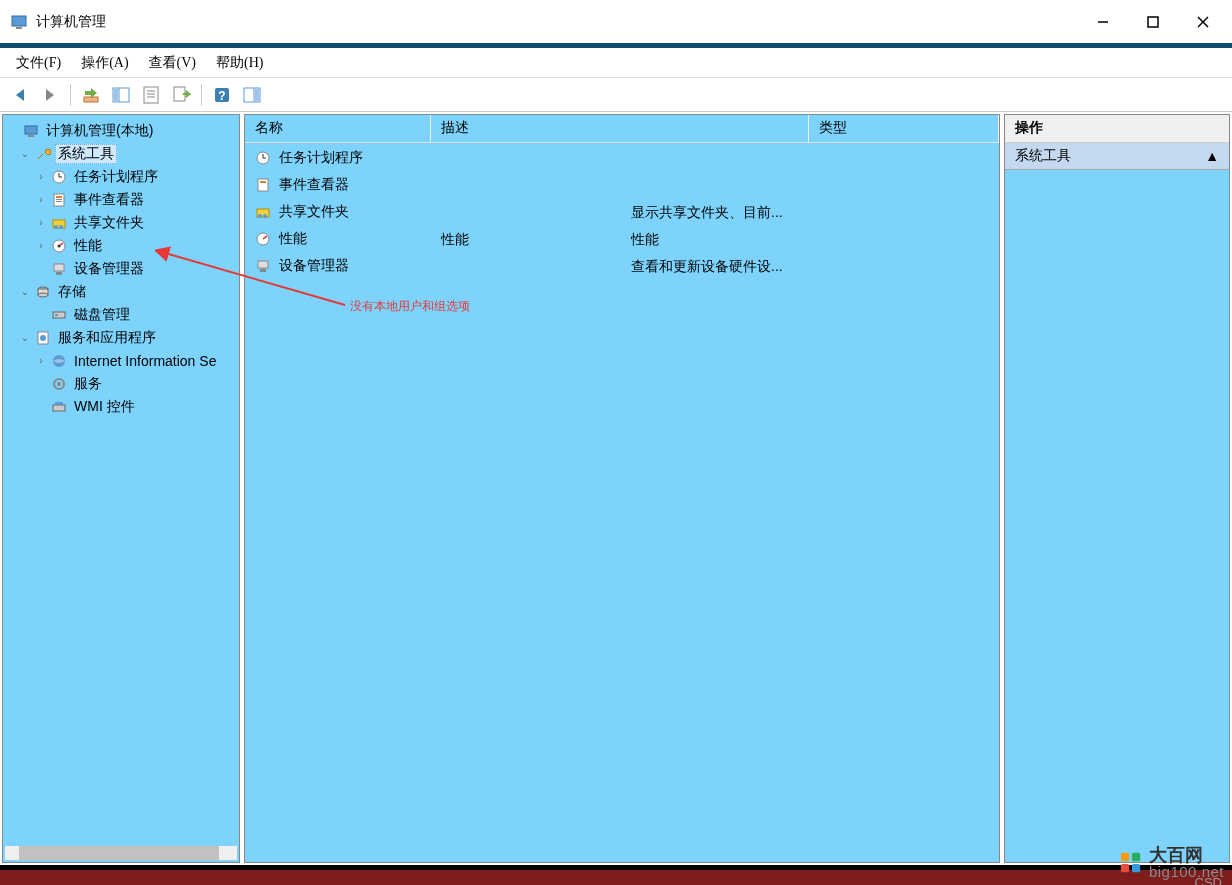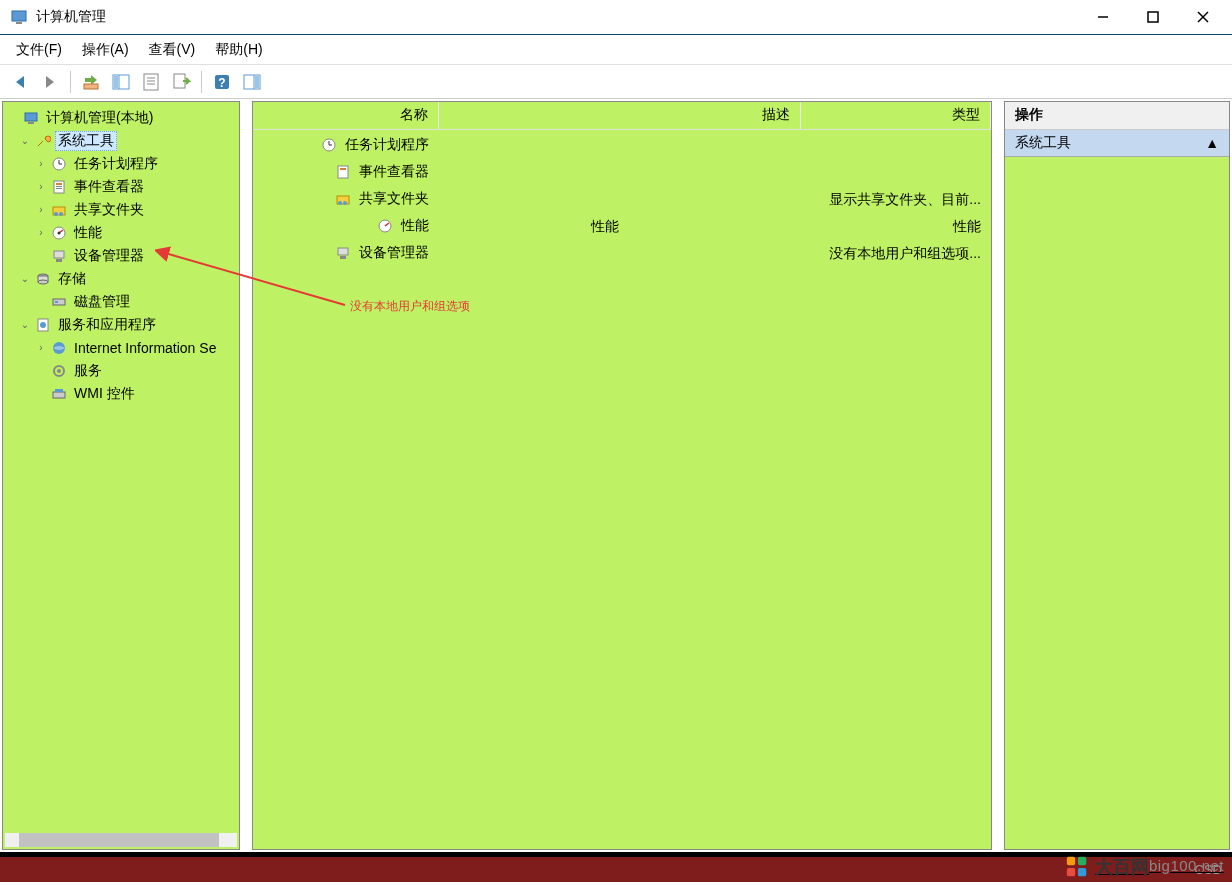--- a/index.html
+++ b/index.html
@@ -1,34 +1,34 @@
 <!DOCTYPE html>
 <html><head>
 <meta charset="utf-8">
 <style>
 * { box-sizing: border-box; margin: 0; padding: 0; }
 body { font-family: "Microsoft YaHei", "Segoe UI", sans-serif; font-size: 13px; background: #fff; width: 1232px; height: 885px; overflow: hidden; position: relative; }
 
-.titlebar { height: 35px; display: flex; align-items: center; padding: 0 4px 0 10px; border-bottom: 1px solid #0c4a6e; }
+.titlebar { height: 48px; display: flex; align-items: center; padding: 0 4px 0 10px; border-bottom: 5px solid #0c4a6e; }
 .titlebar .icon { width: 18px; height: 18px; margin-right: 8px; }
 .titlebar .title { font-size: 14px; color: #000; flex: 1; }
 .win-controls { display: flex; }
 .win-btn { width: 50px; height: 34px; display: flex; align-items: center; justify-content: center; cursor: default; }
 
 .menubar { height: 30px; display: flex; align-items: center; padding: 0 6px; border-bottom: 1px solid #e0e0e0; }
-.menubar .menu-item { padding: 4px 10px; font-size: 14px; cursor: default; }
+.menubar .menu-item { padding: 4px 10px; font-size: 14px; cursor: default; font-family: Liberation Serif, serif; }
 
 .toolbar { height: 34px; display: flex; align-items: center; padding: 2px 6px; border-bottom: 1px solid #ccc; gap: 2px; }
 .tool-btn { width: 28px; height: 28px; display: flex; align-items: center; justify-content: center; border: 1px solid transparent; cursor: default; }
 .tool-sep { width: 1px; height: 22px; background: #ccc; margin: 0 4px; }
 
 .content { display: flex; height: calc(885px - 38px - 30px - 34px - 30px); padding: 2px; }
-.pane { border: 1px solid #888; background: #bef264; position: relative; }
+.pane { border: 1px solid #888; background: #7dd3fc; position: relative; }
 .pane-left { width: 238px; }
-.pane-mid { flex: 1; margin: 0 12px; text-align: right; }
+.pane-mid { flex: 1; margin: 0 4px; }
 .pane-right { width: 226px; }
 
 .tree { padding: 4px 0; font-size: 14px; overflow: hidden; height: calc(100% - 16px); }
 .tree-row { display: flex; align-items: center; height: 23px; white-space: nowrap; cursor: default; }
 .tree-row .expander { width: 12px; text-align: center; color: #666; font-size: 10px; }
 .tree-row .ticon { width: 18px; height: 18px; margin: 0 3px; display: inline-flex; align-items: center; justify-content: center; }
 .tree-row .tlabel { padding: 1px 3px; }
 .tree-row.selected .tlabel { background: #cde8ff; border: 1px dotted #6aa9de; padding: 0 2px; }
 
 .scrollbar-h { position: absolute; bottom: 2px; left: 2px; right: 2px; height: 14px; background: #f0f0f0; }
@@ -48,21 +48,21 @@
 .actions-section { background: #c4d9f0; padding: 4px 10px; display: flex; justify-content: space-between; align-items: center; border-bottom: 1px solid #aaa; font-size: 14px; }
 .actions-item { padding: 6px 24px; display: flex; justify-content: space-between; align-items: center; cursor: default; font-size: 14px; }
 
 .statusbar { height: 30px; border-top: 5px solid #000000; background: #7f1d1d; display: flex; align-items: center; justify-content: flex-end; padding: 0 10px; font-size: 13px; color: #999; }
 
 .annotation { position: absolute; color: #e53935; font-size: 12px; pointer-events: none; }
 .arrow-svg { position: absolute; pointer-events: none; }
 
 .watermark { position: absolute; right: 8px; bottom: 6px; display: flex; align-items: center; gap: 6px; }
 .watermark .wlogo { width: 24px; height: 24px; }
-.watermark .wtext { display: flex; line-height: 1; text-decoration: underline; }
+.watermark .wtext { display: flex; flex-direction: column; line-height: 1; }
 .watermark .big { font-size: 18px; font-weight: bold; color: #333; }
 .watermark .small { font-size: 15px; color: #888; letter-spacing: 0.5px; }
 
 svg { display: block; }
 </style>
 </head>
 <body>
 
 <div class="titlebar">
   <span class="icon">
@@ -345,21 +345,21 @@
         <div class="cell col-desc">性能</div>
       </div>
       <div class="list-row">
         <div class="cell col-name"><span class="ticon">
               <svg width="16" height="16">
                 <rect x="3" y="3" width="10" height="7" fill="#ddd" stroke="#888"></rect>
                 <rect x="5" y="11" width="6" height="3" fill="#888"></rect>
               </svg>
             </span><span>设备管理器</span></div>
         <div class="cell col-type"></div>
-        <div class="cell col-desc">没有本地用户和组选项...</div>
+        <div class="cell col-desc">查看和更新设备硬件设...</div>
       </div>
     </div>
   </div>
 
   <div class="pane pane-right">
     <div class="actions-header">操作</div>
     <div class="actions-section">
       <span>系统工具</span>
       <span>▲</span>
     </div>

